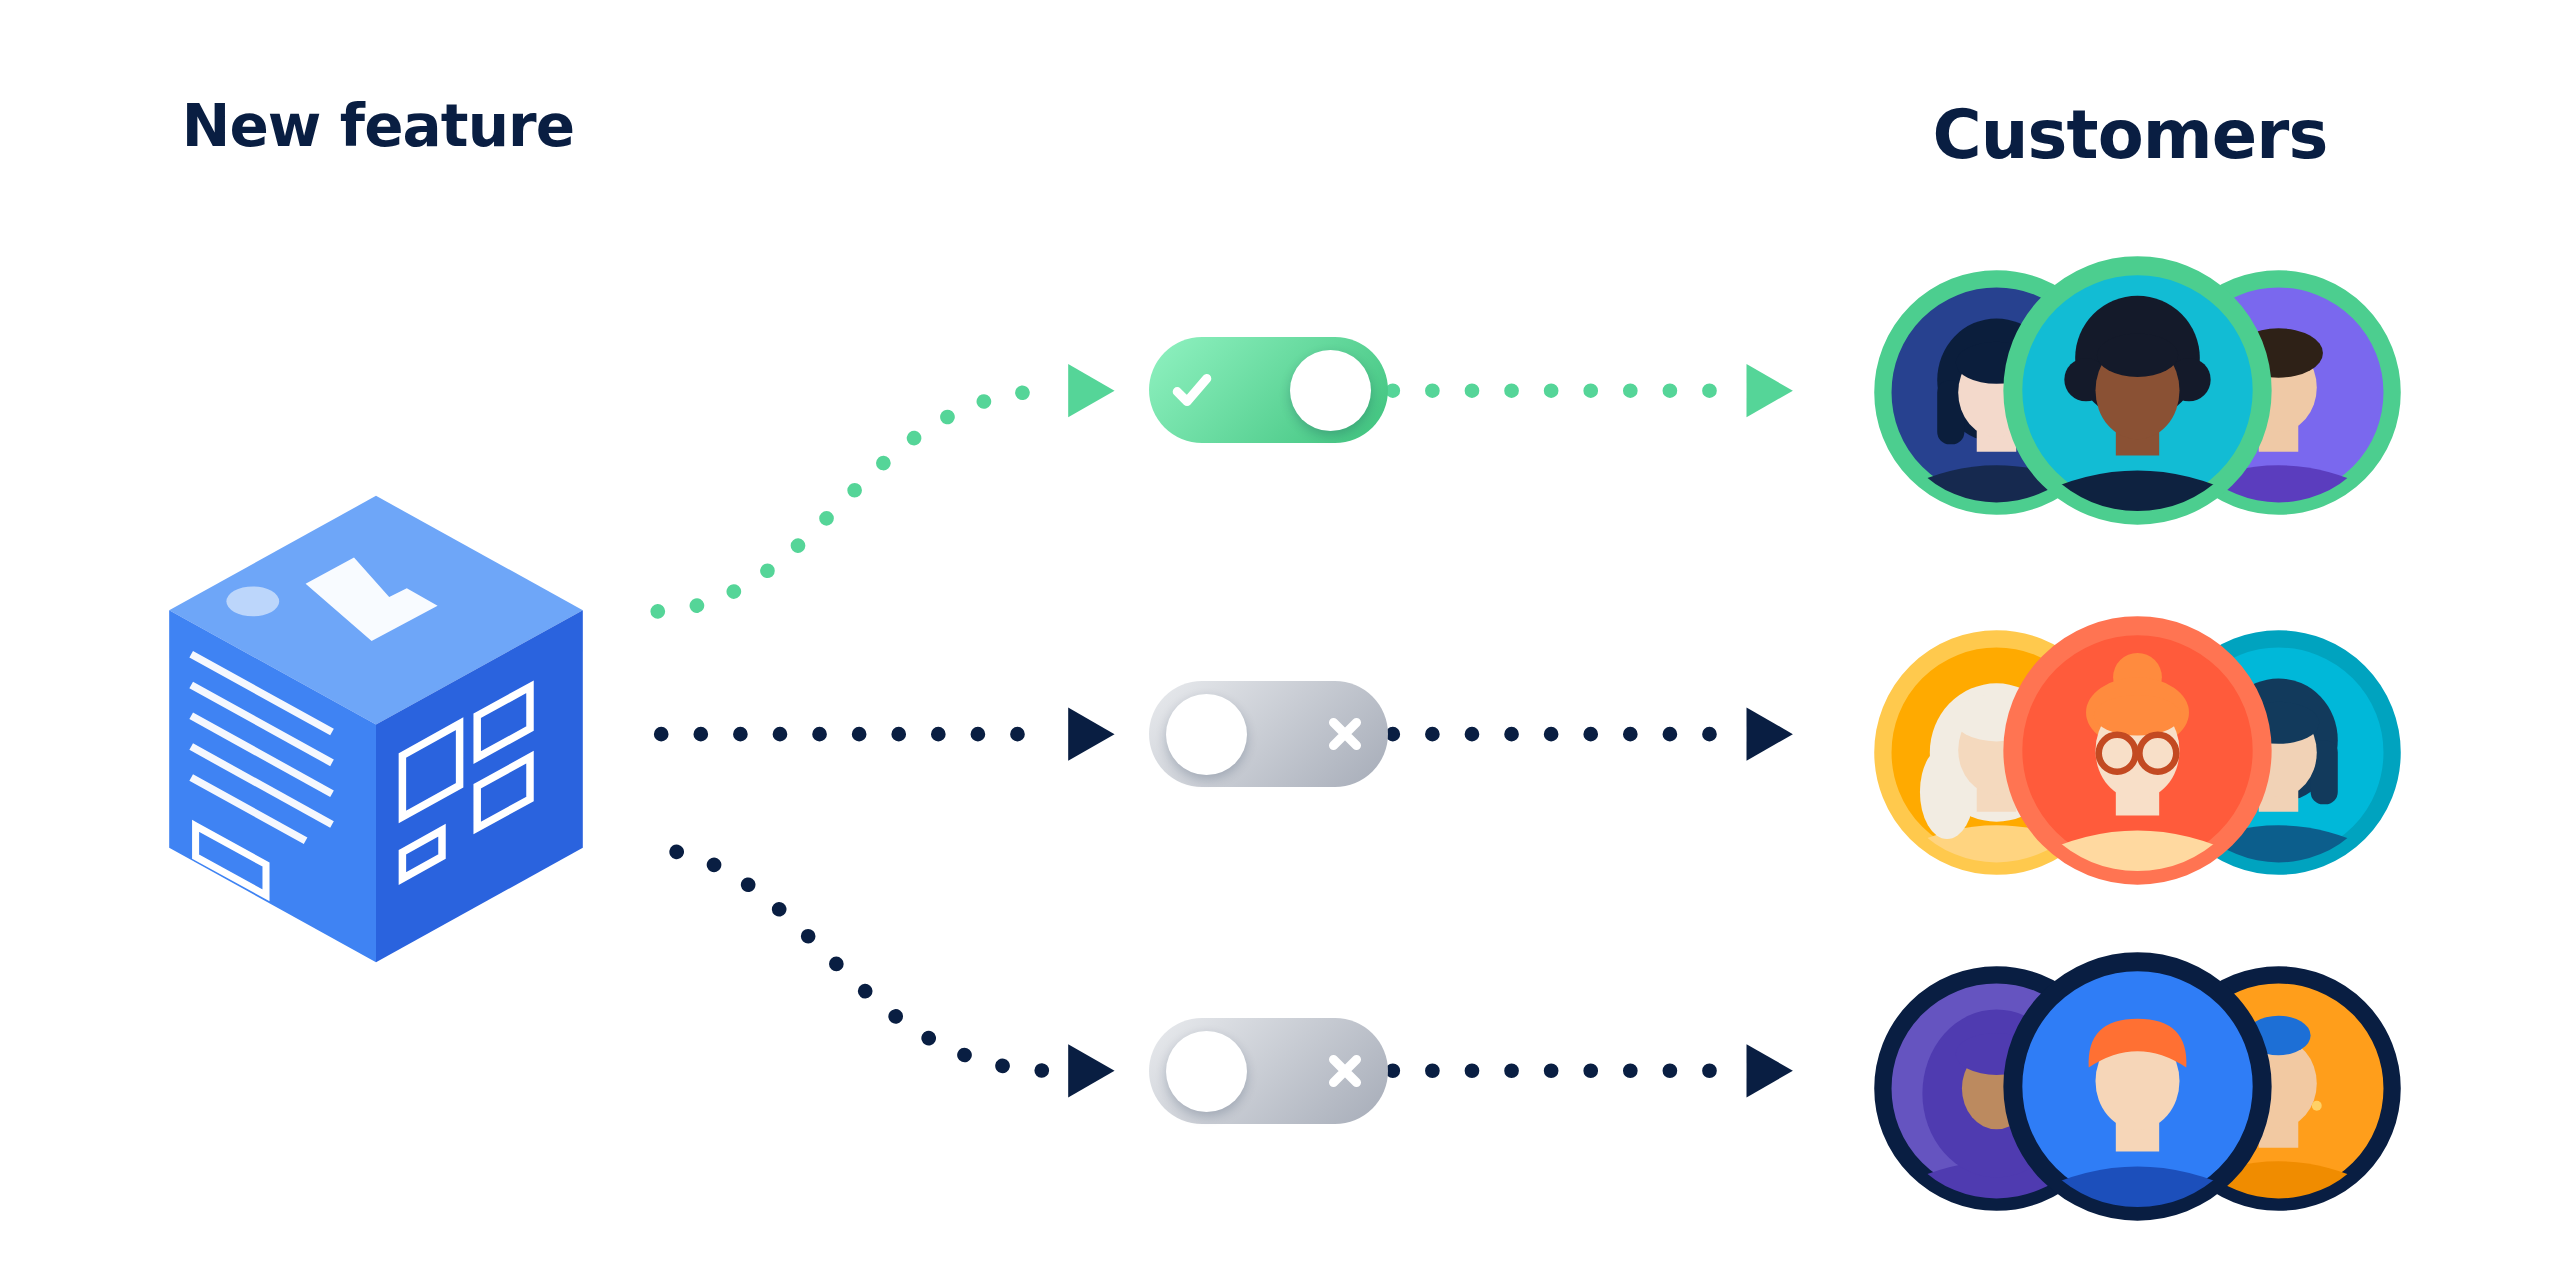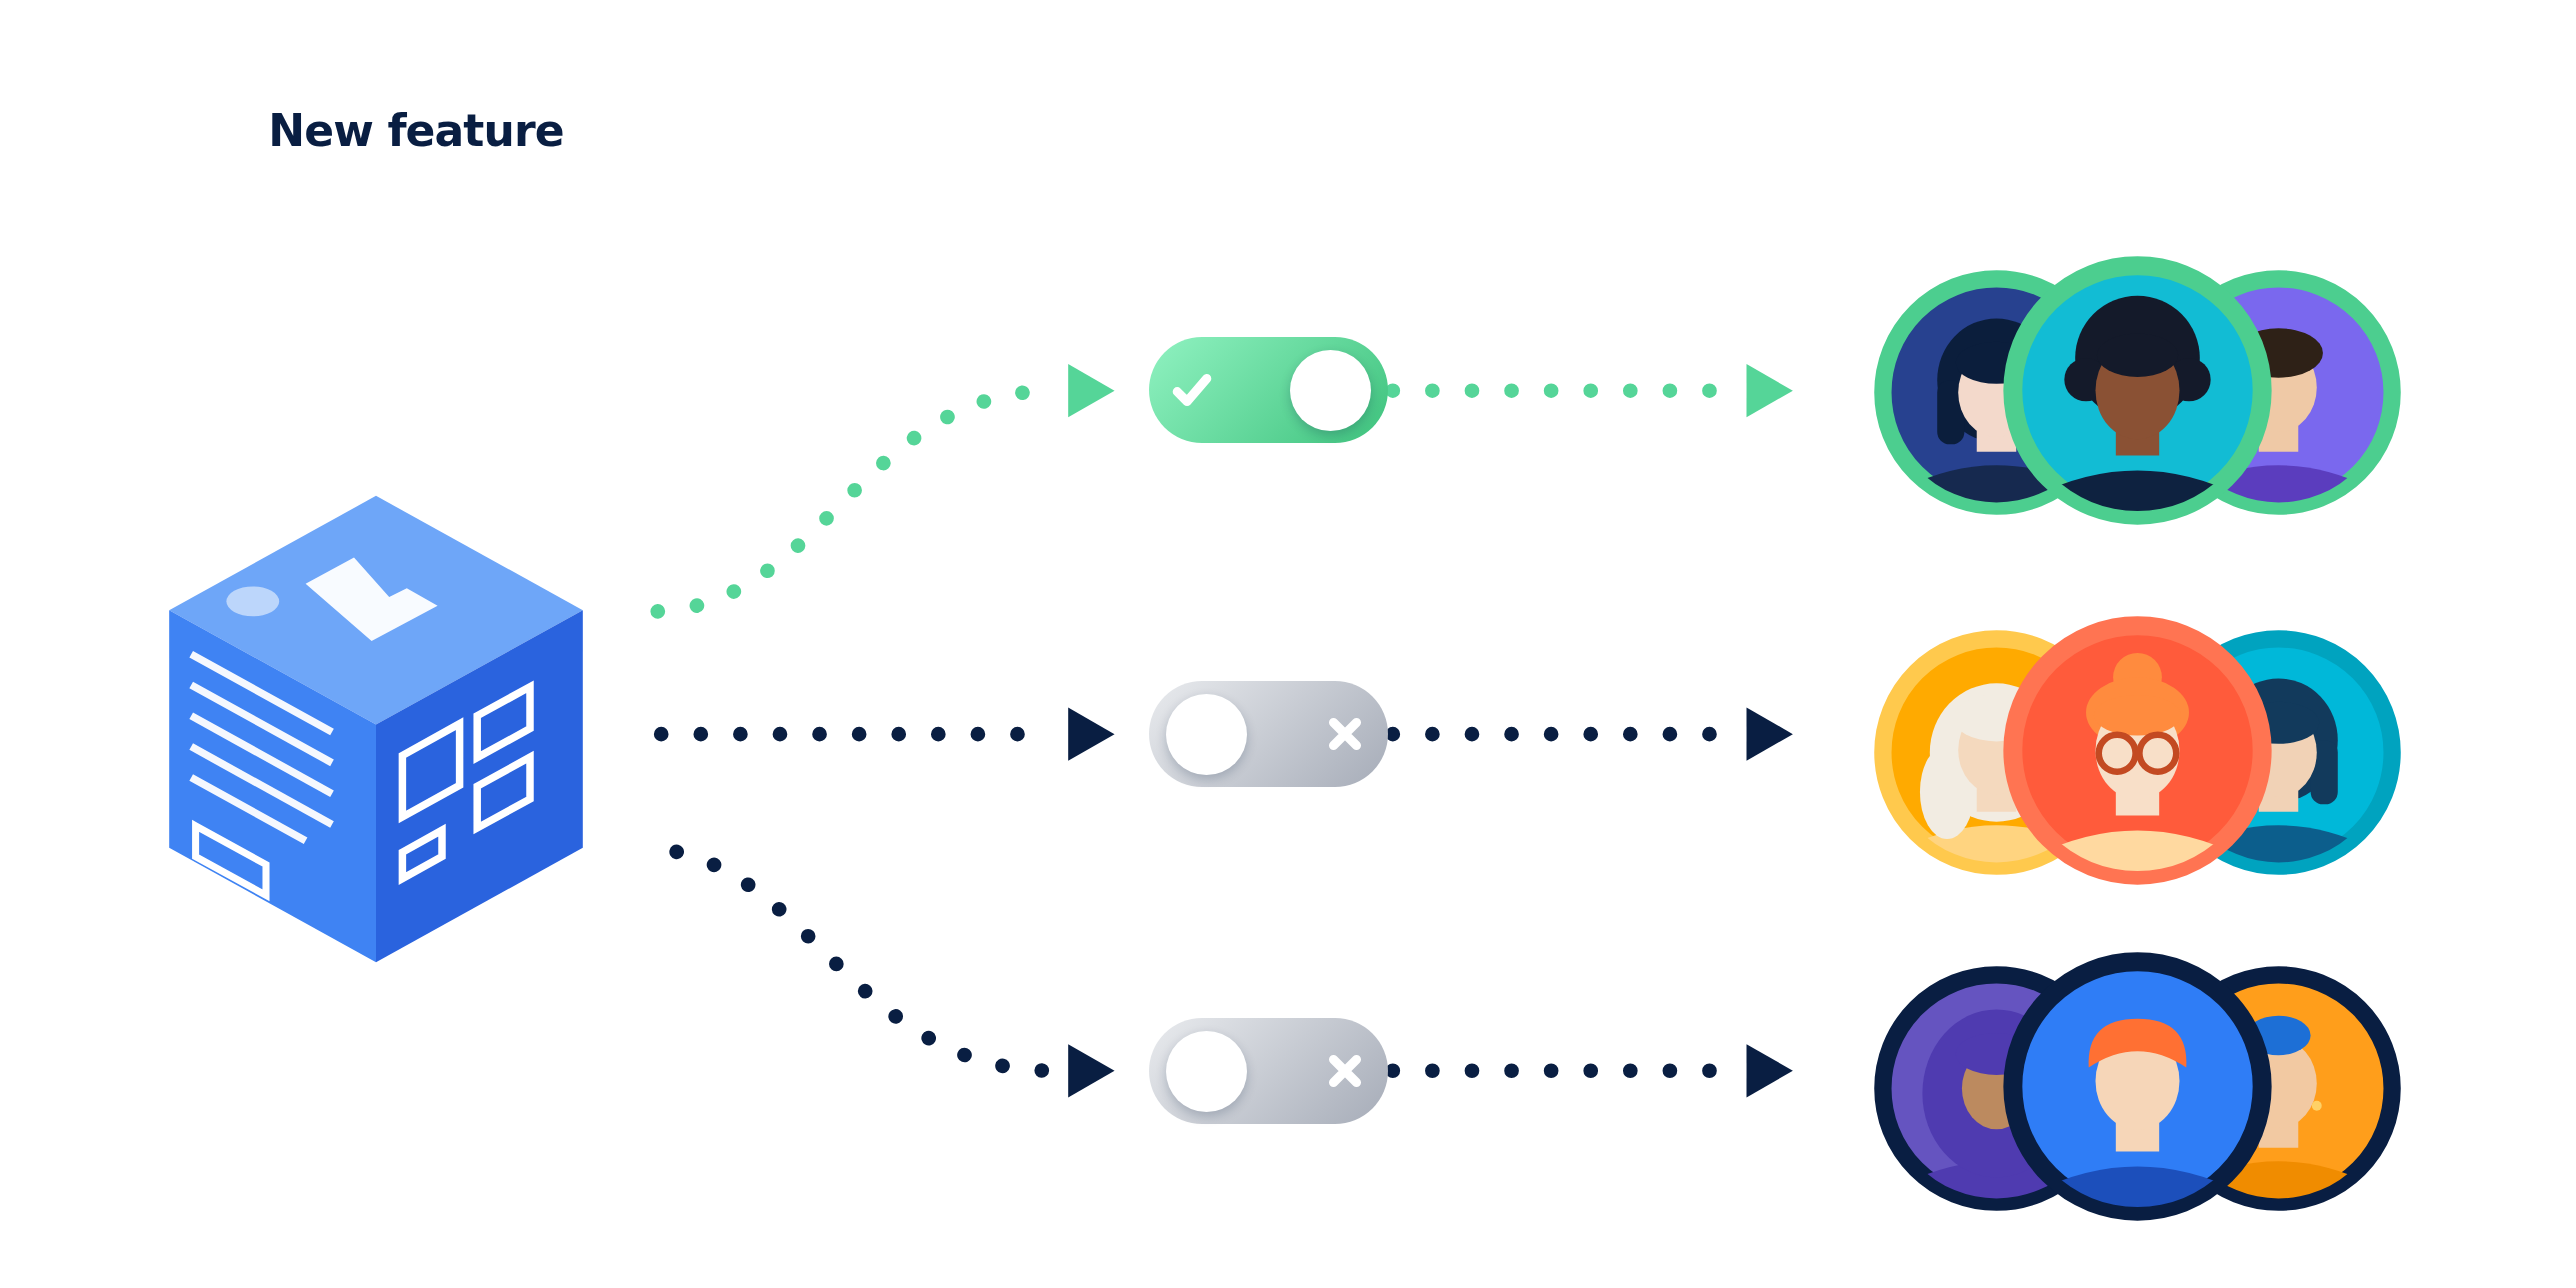--- a/index.html
+++ b/index.html
@@ -21,21 +21,21 @@
   html,body{margin:0;padding:0;}
   body{
     width:2576px;height:1288px;background:#ffffff;position:relative;overflow:hidden;
     font-family:"DejaVu Sans","Liberation Sans",sans-serif;
   }
   .stage{position:absolute;inset:0;}
   .title{
     position:absolute;transform:translateX(-50%);white-space:nowrap;
     font-weight:bold;color:var(--navy);letter-spacing:-0.9px;
   }
-  #title-left{left:378px;top:105px;font-size:44px;margin-left:38px;}
+  #title-left{left:378px;top:92px;font-size:58px;}
   #title-center{left:1265px;top:86px;font-size:76px;color:var(--green-heading);}
   #title-right{left:2130px;top:96px;font-size:67px;}
 
   #arrow-layer{position:absolute;left:0;top:0;width:2576px;height:1288px;pointer-events:none;}
   .dots{fill:none;stroke-width:17;stroke-linecap:round;stroke-dasharray:0.1 46;}
   .dots-green{stroke:var(--green-dot);}
   .dots-navy{stroke:var(--navy);}
   .arrow-green{fill:var(--green-dot);}
   .arrow-navy{fill:var(--navy);}
 
@@ -70,20 +70,21 @@
   .pos-0{left:0;top:13.7px;width:247px;height:247px;z-index:1;}
   .pos-1{left:129px;top:0;width:271px;height:271px;z-index:3;}
   .pos-2{left:282px;top:13.7px;width:247px;height:247px;z-index:2;}
 </style>
 </head>
 <body>
 
 <div class="stage">
 
   <div class="title" id="title-left">New feature</div>
+  <div class="title" id="title-right">Customers</div>
 
   <svg id="arrow-layer" viewBox="0 0 3000 1500" xmlns="http://www.w3.org/2000/svg">
     <path class="dots dots-green" d="M 766 712 C 960 704, 1004 455, 1228 455"></path>
     <polygon class="arrow-green" points="1244,424 1298,455 1244,486"></polygon>
     <path class="dots dots-green" d="M 1622 455 L 2018 455"></path>
     <polygon class="arrow-green" points="2034,424 2088,455 2034,486"></polygon>
     <path class="dots dots-navy" d="M 770 855 L 1228 855"></path>
     <polygon class="arrow-navy" points="1244,824 1298,855 1244,886"></polygon>
     <path class="dots dots-navy" d="M 1622 855 L 2018 855"></path>
     <polygon class="arrow-navy" points="2034,824 2088,855 2034,886"></polygon>

